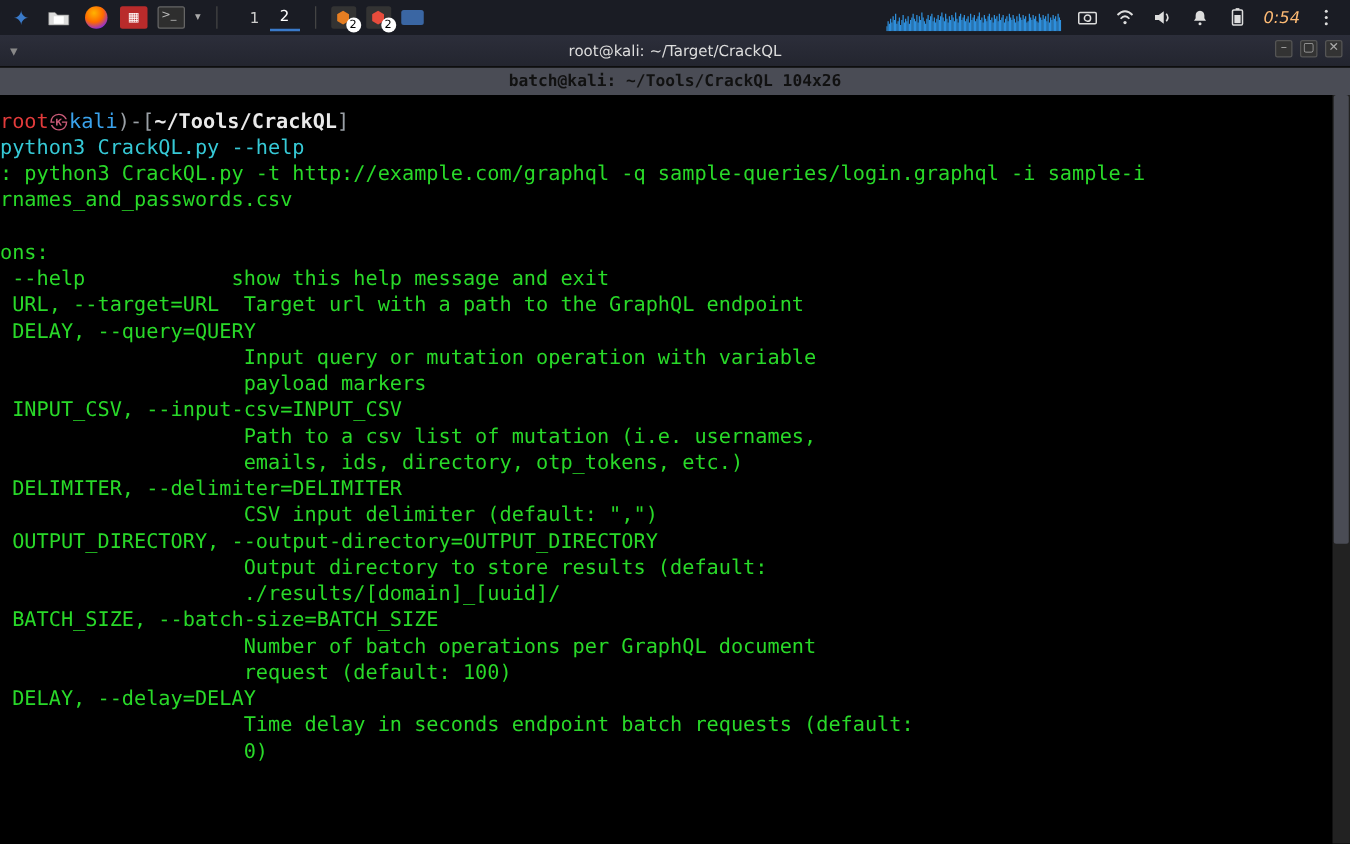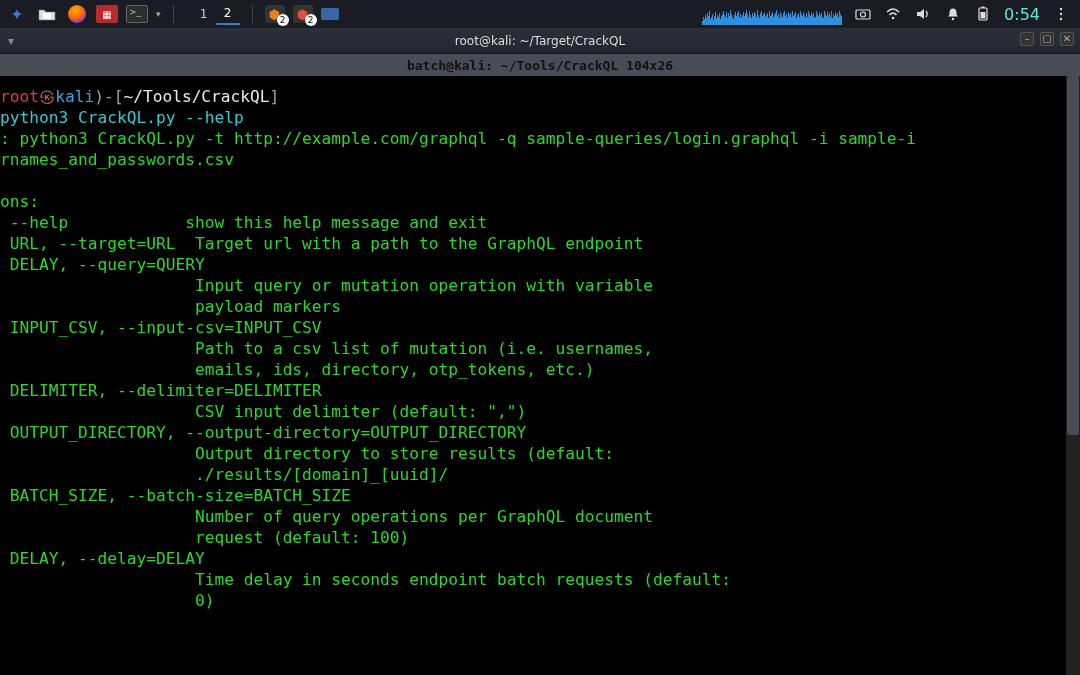--- a/index.html
+++ b/index.html
@@ -73,21 +73,21 @@
     width:12px;height:12px;font-size:9px;line-height:12px;text-align:center;
   }
   .desktop-ico{width:18px;height:12px;background:#3a66a3;border-radius:2px;}
   .graph {
     width:140px;height:22px;position:relative;
     display:flex;align-items:flex-end;gap:0;
     overflow:hidden;
   }
   .graph span{display:block;width:1px;background:#2e8fdc;}
   .wifi-ico,.vol-ico,.bell-ico,.bat-ico{color:#eee;font-size:14px;}
-  .clock{color:#5eead4;font-size:16px;}
+  .clock{color:#fdba74;font-size:13px;font-style:italic;}
   
   .win-titlebar{
     height:26px;width:100%;
     background:linear-gradient(#2c2e3a,#23252f);
     display:flex;align-items:center;justify-content:center;
     color:#ddd;font-family:"DejaVu Sans",sans-serif;font-size:12px;
     position:relative;border-bottom:1px solid #111;
   }
   .win-controls{position:absolute;right:6px;top:4px;display:flex;gap:6px;}
   .win-btn{width:14px;height:14px;border:1px solid #555;background:#333;border-radius:2px;color:#aaa;font-size:10px;line-height:12px;text-align:center;}
@@ -112,21 +112,21 @@
     white-space:pre;
     overflow:hidden;
     padding-top:10px;
   }
   .terminal .line{white-space:pre;}
   .c-red{color:#e23b3b;}
   .c-pink{color:#cb5b78;}
   .c-grey{color:#9aa0a6;}
   .c-blue{color:#3aa2ec;}
   .c-cyan{color:#36c9d6;}
-  .c-white{color:#eaeaea;}
+  .c-white{color:#eaeaea;font-weight:bold;}
   .c-green{color:#29d929;}
   .scrollbar{position:absolute;right:0;top:76px;width:14px;height:calc(675px - 76px);background:#222;}
   .scrollbar .thumb{position:absolute;left:1px;right:1px;top:0;height:60%;background:#4a4c55;border-radius:2px;}
 </style>
 </head>
 <body>
 
 <div class="taskbar">
   <div class="left">
     <div class="tb-app kali-dragon">✦</div>
@@ -371,21 +371,21 @@
 <span class="line c-green">                    payload markers</span>
 <span class="line c-green"> INPUT_CSV, --input-csv=INPUT_CSV</span>
 <span class="line c-green">                    Path to a csv list of mutation (i.e. usernames,</span>
 <span class="line c-green">                    emails, ids, directory, otp_tokens, etc.)</span>
 <span class="line c-green"> DELIMITER, --delimiter=DELIMITER</span>
 <span class="line c-green">                    CSV input delimiter (default: ",")</span>
 <span class="line c-green"> OUTPUT_DIRECTORY, --output-directory=OUTPUT_DIRECTORY</span>
 <span class="line c-green">                    Output directory to store results (default:</span>
 <span class="line c-green">                    ./results/[domain]_[uuid]/</span>
 <span class="line c-green"> BATCH_SIZE, --batch-size=BATCH_SIZE</span>
-<span class="line c-green">                    Number of query operations per GraphQL document</span>
+<span class="line c-green">                    Number of batch operations per GraphQL document</span>
 <span class="line c-green">                    request (default: 100)</span>
 <span class="line c-green"> DELAY, --delay=DELAY</span>
 <span class="line c-green">                    Time delay in seconds endpoint batch requests (default:</span>
 <span class="line c-green">                    0)</span>
 </div></div>
 
 <div class="scrollbar">
   <div class="thumb"></div>
 </div>
 

